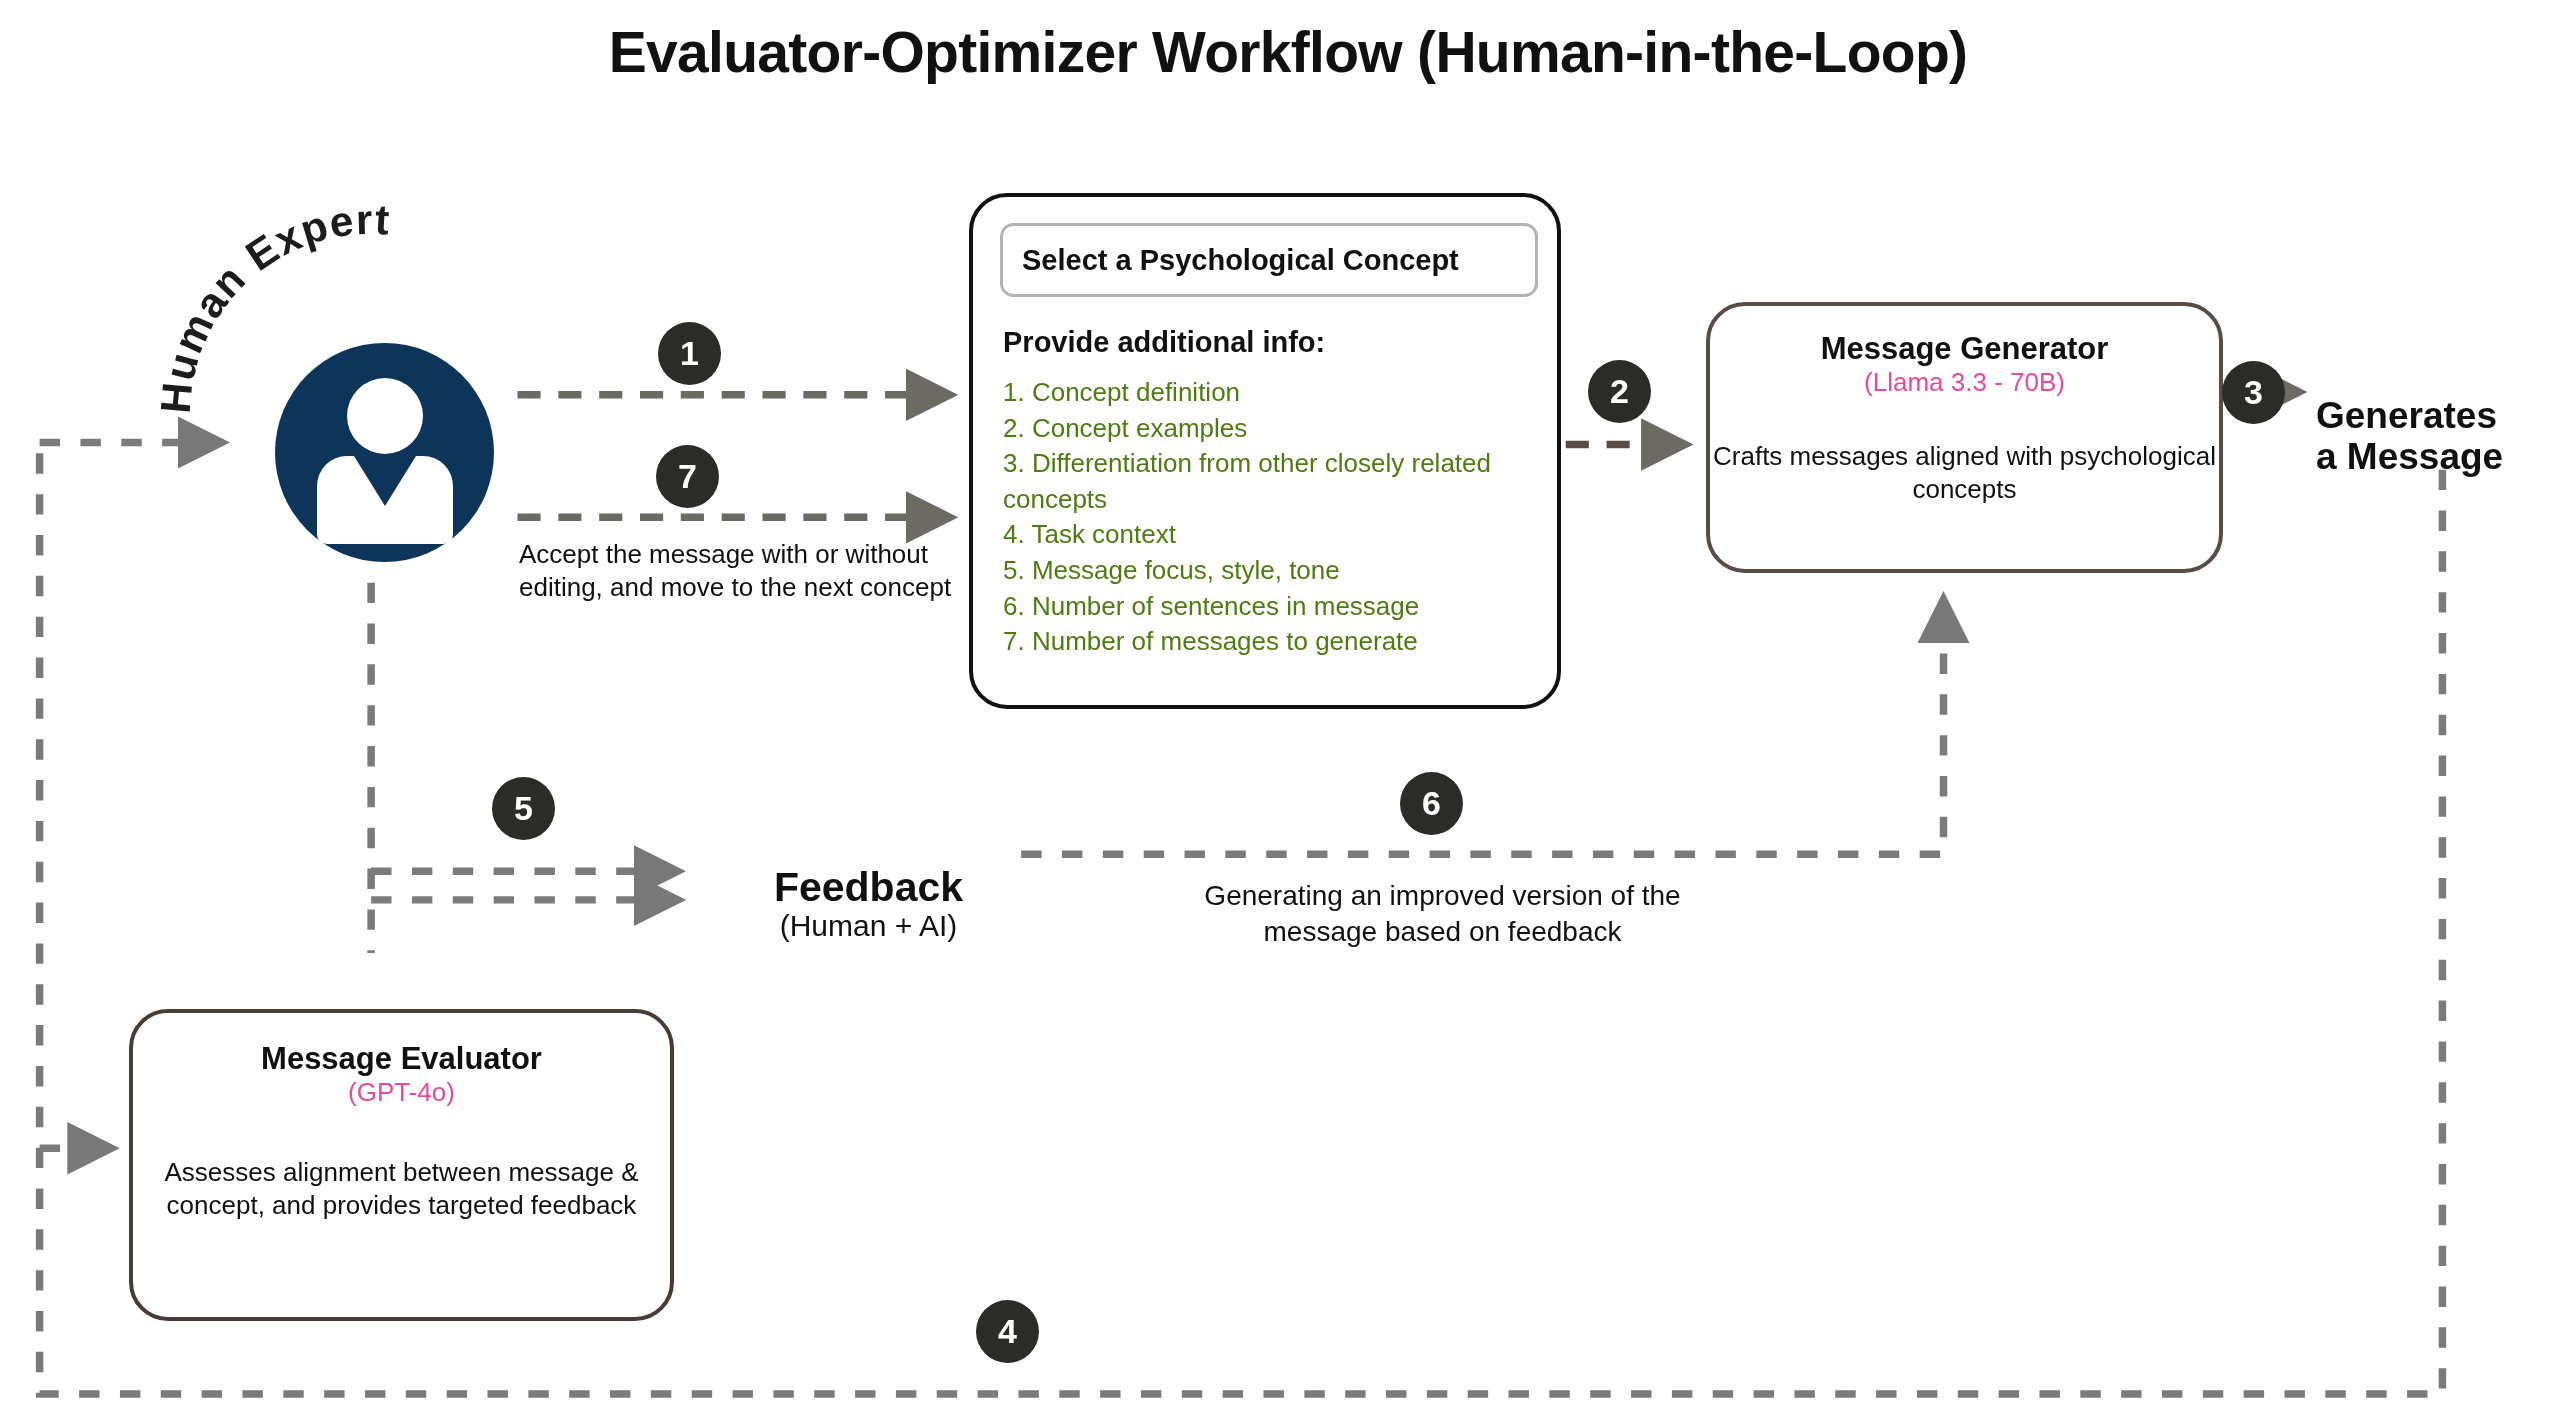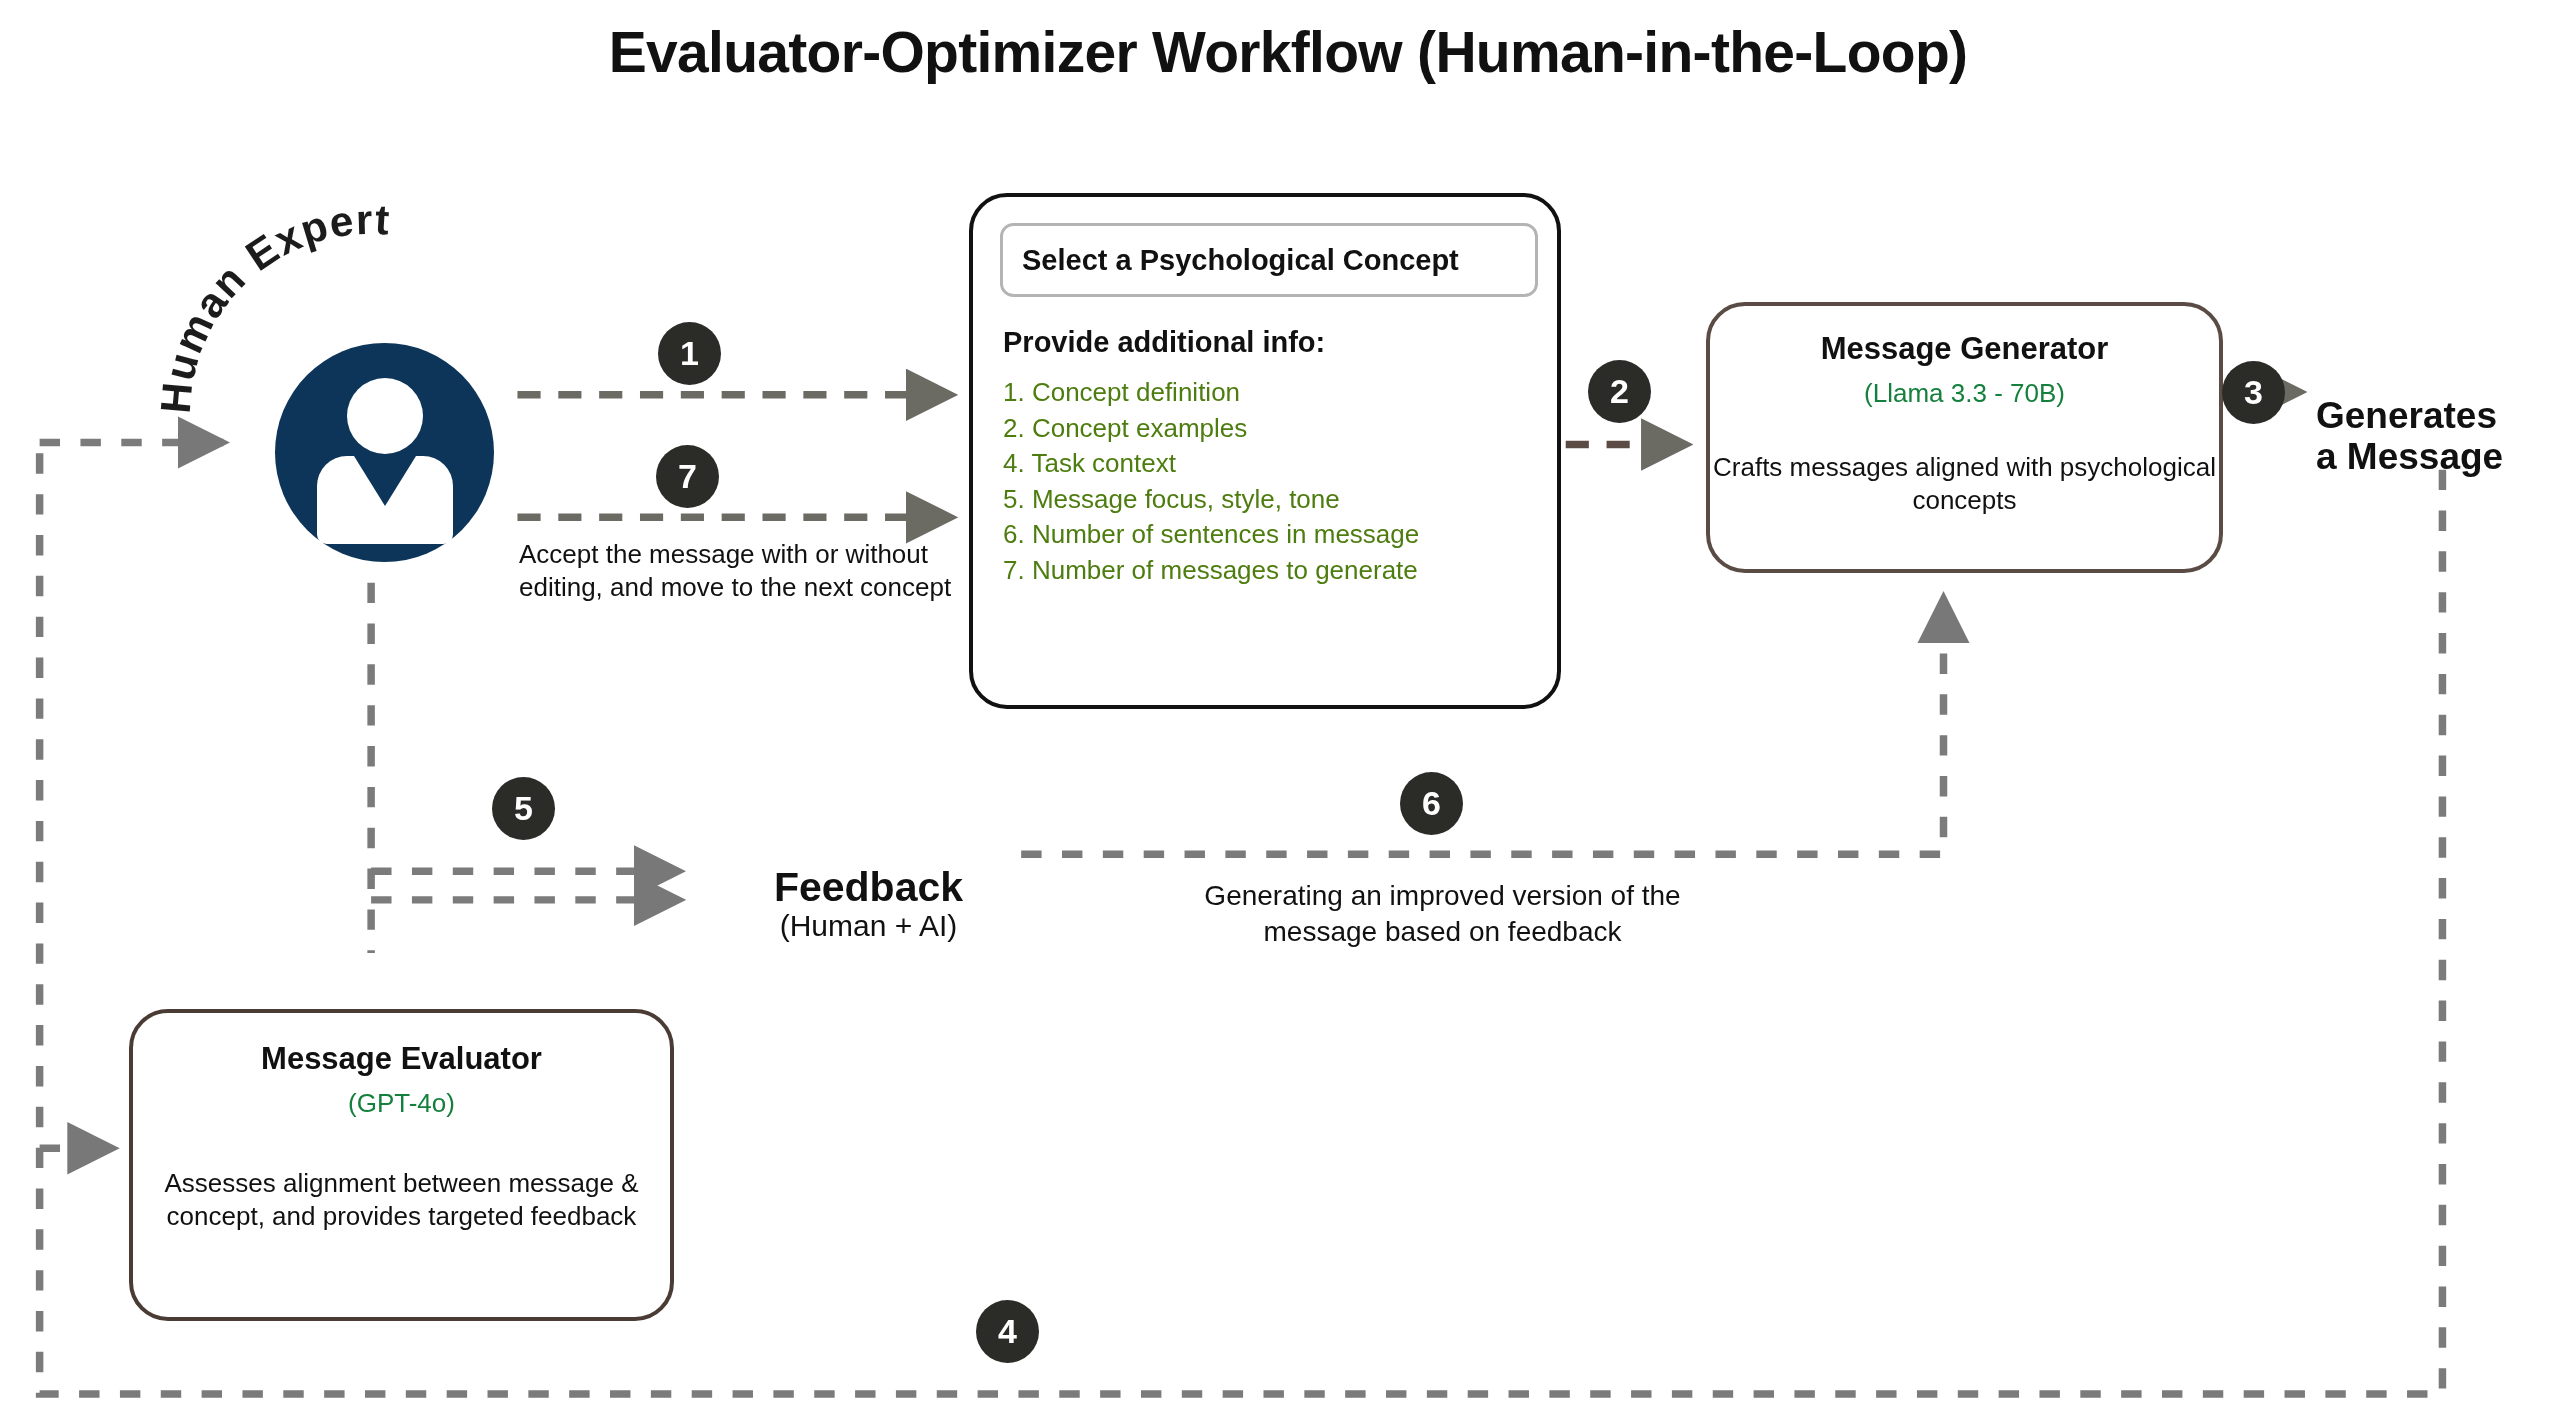--- a/index.html
+++ b/index.html
@@ -34,21 +34,21 @@
   .concept-sub{position:absolute;left:30px;top:129px;font-size:29px;font-weight:bold;color:#111;}
   .concept-list{position:absolute;left:30px;top:178px;width:538px;
         font-size:26px;line-height:1.37;color:#4d7c0f;}
   .concept-list div{white-space:normal;}
 
   .gen{left:1706px;top:302px;width:517px;height:271px;border:4.1px solid #5a4c45;border-radius:39px;
        text-align:center;padding-top:26px;}
   .eval{left:129px;top:1009px;width:545px;height:312px;border:4.8px solid #4a3c35;border-radius:39px;
        text-align:center;padding-top:29px;}
   .card .h1{font-size:31px;font-weight:bold;color:#111;line-height:1.12;}
-  .card .h2{font-size:26px;color:#15803d;line-height:1.2;margin-top:11px;}
+  .card .h2{font-size:26px;color:#ec4899;line-height:1.2;}
   .card .desc{font-size:26px;color:#111;line-height:1.28;}
   .gen .desc{margin-top:42px;}
   .eval .desc{margin-top:48px;}
 
   .gen-msg{position:absolute;left:2316px;top:395px;width:259px;
       font-size:37px;font-weight:bold;color:#111;line-height:1.12;}
 
   .accept{position:absolute;left:519px;top:538px;width:436px;
       font-size:26px;color:#111;line-height:1.25;}
 
@@ -121,20 +121,21 @@
   </div>
 
   <div class="card concept">
     <div class="concept-select">
       <span>Select a Psychological Concept</span>
     </div>
     <div class="concept-sub">Provide additional info:</div>
     <div class="concept-list">
       <div>1. Concept definition</div>
       <div>2. Concept examples</div>
+      <div>3. Differentiation from other closely related concepts</div>
       <div>4. Task context</div>
       <div>5. Message focus, style, tone</div>
       <div>6. Number of sentences in message</div>
       <div>7. Number of messages to generate</div>
     </div>
   </div>
 
   <div class="card gen">
     <div class="h1">Message Generator</div>
     <div class="h2">(Llama 3.3 - 70B)</div>

